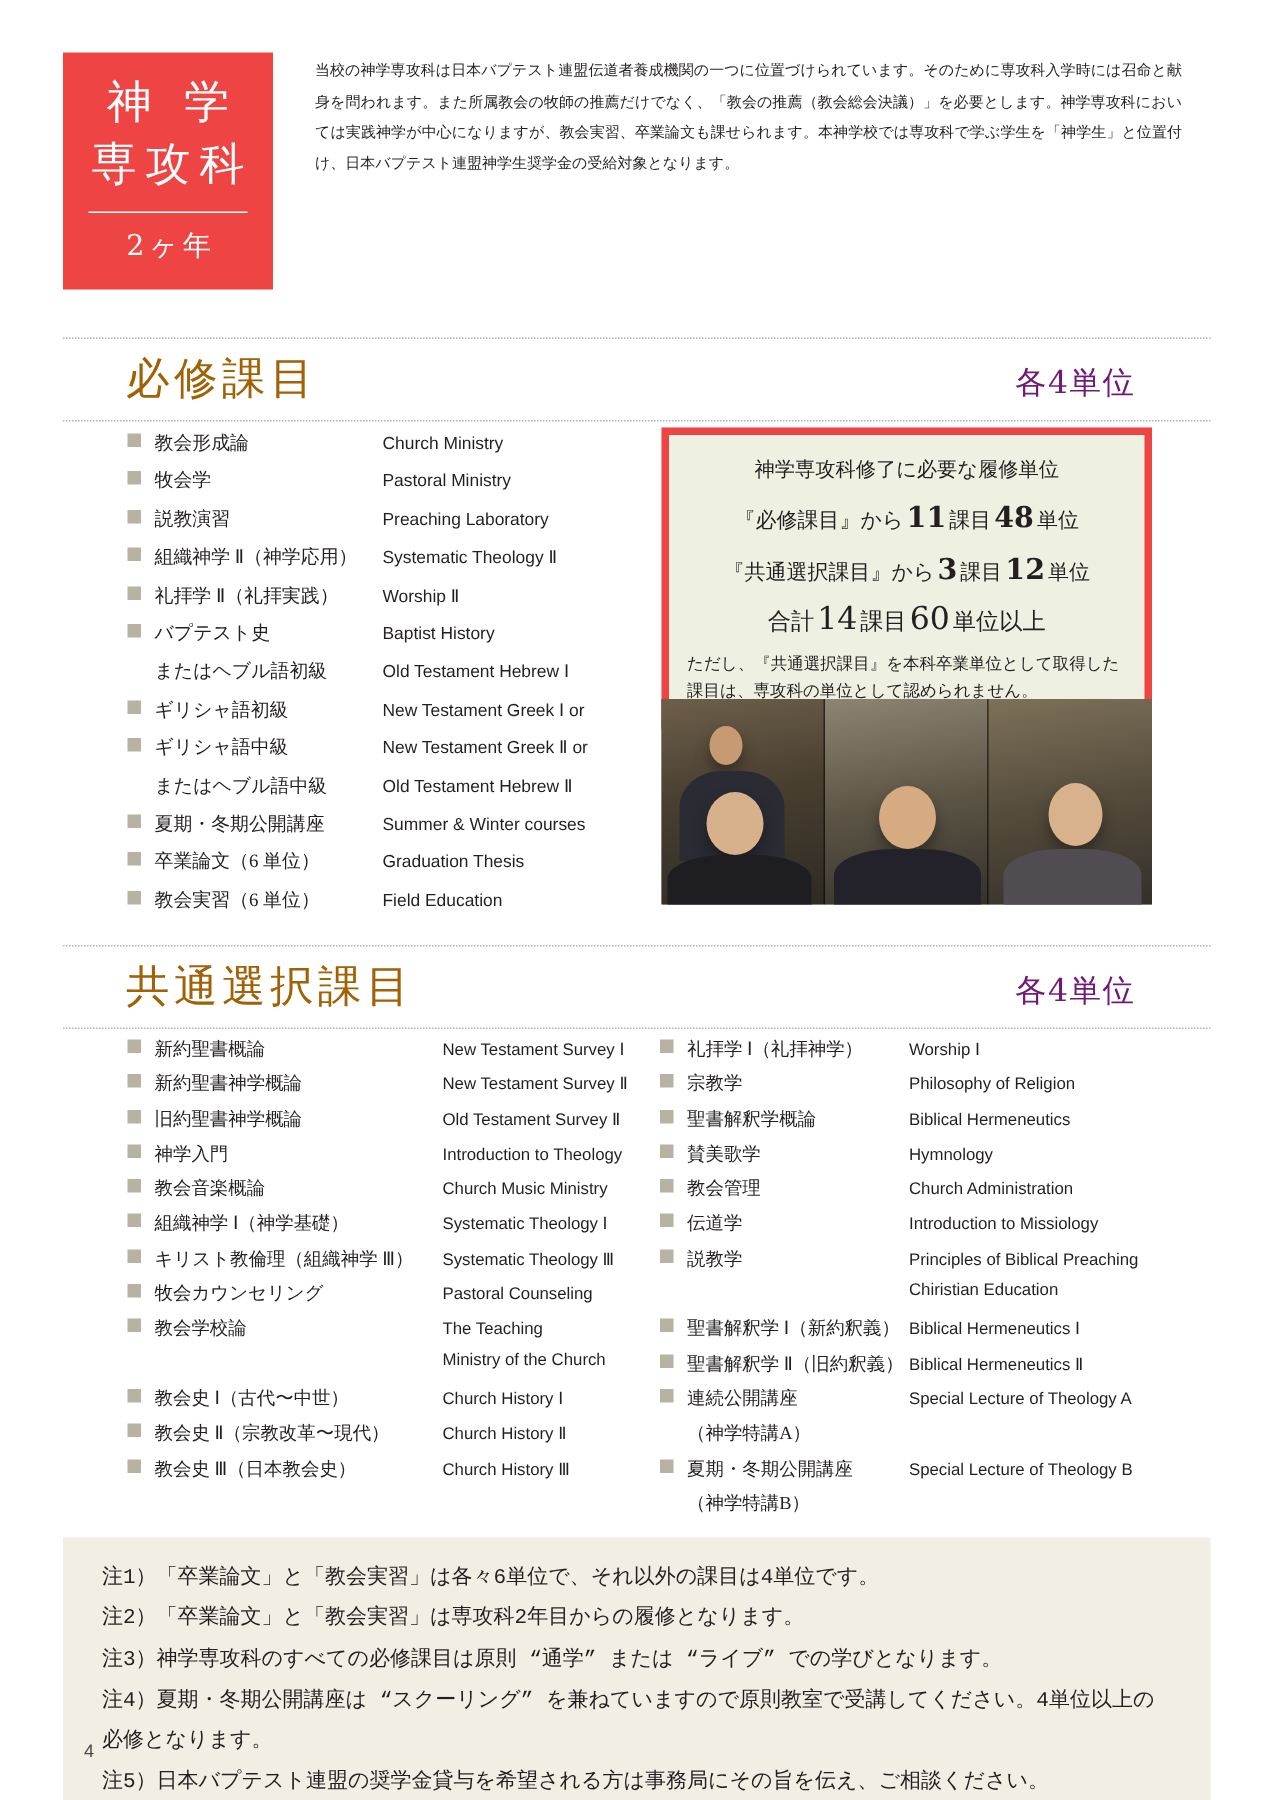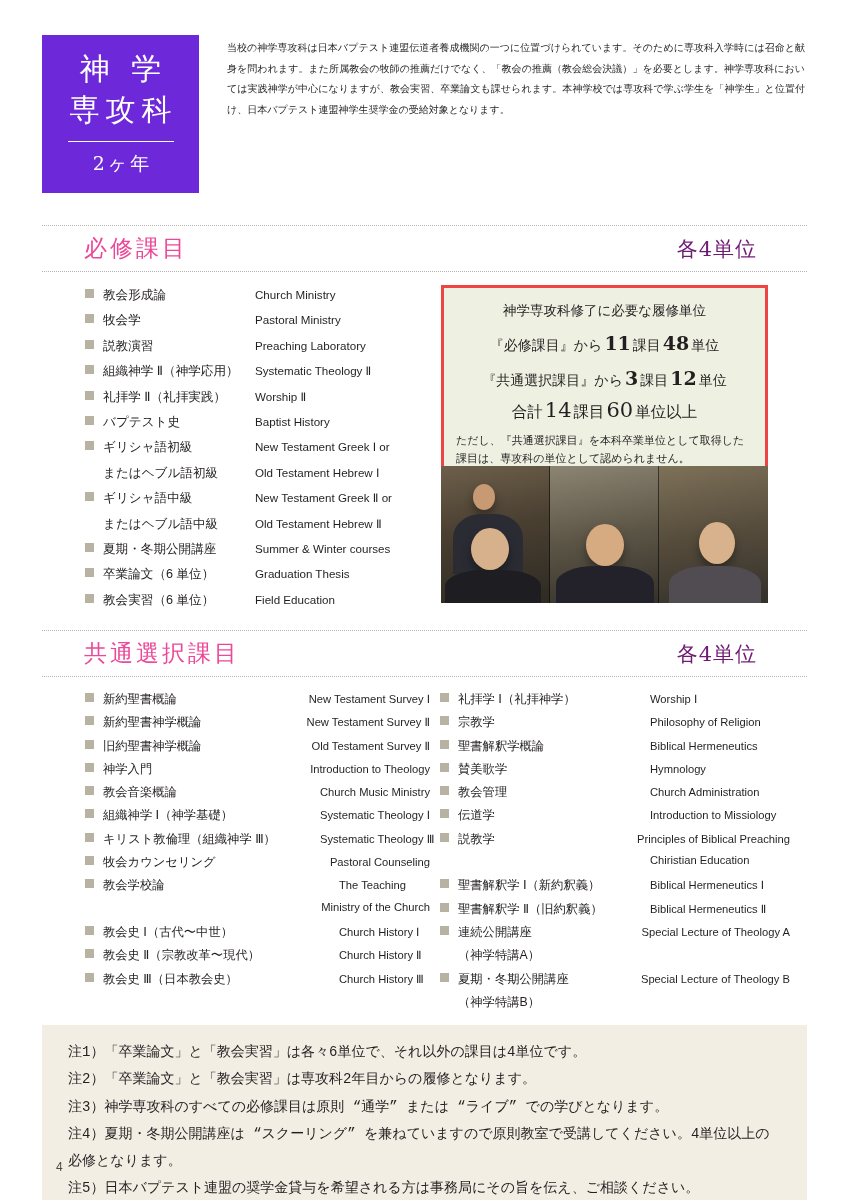--- a/index.html
+++ b/index.html
@@ -26,22 +26,22 @@
   
   .header {
     position: absolute;
     top: 35px;
     left: 42px;
     width: 765px;
     display: flex;
     align-items: flex-start;
   }
   .title-block {
-    width: 157px;
-    background: #6d28d9;
+    width: 140px;
+    background: #ef4444;
     color: #ffffff;
     text-align: center;
     padding: 14px 0 16px 0;
     box-sizing: border-box;
   }
   .title-line1, .title-line2 {
     font-family: "DejaVu Serif", serif;
     font-size: 30px;
     letter-spacing: 6px;
     line-height: 1.35;
@@ -79,23 +79,23 @@
     border-top: 1px dotted #b3b3b3;
     border-bottom: 1px dotted #b3b3b3;
     display: flex;
     align-items: baseline;
     justify-content: space-between;
     padding: 7px 0 7px 0;
     box-sizing: border-box;
   }
   .section-head .h-title {
     font-family: "DejaVu Serif", serif;
-    font-size: 23px;
+    font-size: 29px;
     letter-spacing: 3px;
-    color: #ec4899;
+    color: #a16207;
     padding-left: 42px;
   }
   .section-head .h-credits {
     font-family: "DejaVu Serif", serif;
     font-size: 21px;
     letter-spacing: 1px;
     color: #701a75;
     padding-right: 50px;
   }
 
@@ -112,21 +112,21 @@
     display: inline-block;
     margin-right: 9px;
     flex: 0 0 auto;
     position: relative;
     top: -1px;
   }
   .bullet.blank {
     background: transparent;
   }
   .jp {
-    font-family: Liberation Sans, sans-serif;
+    font-family: Liberation Serif, serif;
     font-size: 12.6px;
     color: #231f20;
     white-space: nowrap;
   }
   .en {
     font-family: "Liberation Sans", sans-serif;
     font-size: 11.6px;
     color: #231f20;
     white-space: nowrap;
   }
@@ -141,21 +141,21 @@
   #required-list .course-row { height: 23.4px; }
   #required-list .jp { width: 152px; display: inline-block; }
 
   
   .credit-box {
     position: absolute;
     left: 441px;
     top: 285px;
     width: 327px;
     background: #eef0e2;
-    border: 3px solid #ef4444;
+    border: 5px solid #ef4444;
     box-sizing: border-box;
     padding: 14px 10px 12px 10px;
     text-align: center;
   }
   .credit-box .cb-title {
     font-family: "DejaVu Serif", serif;
     font-size: 13.5px;
     color: #231f20;
     margin-bottom: 9px;
   }
@@ -264,21 +264,21 @@
   #elective-right {
     position: absolute;
     left: 440px;
     top: 691px;
     width: 350px;
   }
   #elective-left .course-row, #elective-right .course-row { height: 21.3px; }
   #elective-left .jp { width: 192px; display: inline-block; }
   #elective-right .jp { width: 148px; display: inline-block; }
   #elective-left .jp, #elective-right .jp { font-size: 12.3px; }
-  #elective-left .en, #elective-right .en { font-size: 11.2px; margin-left: 44px; }
+  #elective-left .en, #elective-right .en { font-size: 11.2px; }
 
   
   .notes {
     position: absolute;
     left: 42px;
     top: 1025px;
     width: 765px;
     background: #f2eee4;
     box-sizing: border-box;
     padding: 14px 26px 14px 26px;
@@ -344,28 +344,28 @@
         <span class="bullet"></span>
         <span class="jp">礼拝学 Ⅱ（礼拝実践）</span>
         <span class="en">Worship Ⅱ</span>
       </div>
       <div class="course-row">
         <span class="bullet"></span>
         <span class="jp">バプテスト史</span>
         <span class="en">Baptist History</span>
       </div>
       <div class="course-row">
-        <span class="bullet"></span>
-        <span class="jp">ギリシャ語初級</span>
-        <span class="en">New Testament Greek Ⅰ or</span>
-      </div>
-      <div class="course-row">
         <span class="bullet blank"></span>
         <span class="jp">またはヘブル語初級</span>
         <span class="en">Old Testament Hebrew Ⅰ</span>
+      </div>
+      <div class="course-row">
+        <span class="bullet"></span>
+        <span class="jp">ギリシャ語初級</span>
+        <span class="en">New Testament Greek Ⅰ or</span>
       </div>
       <div class="course-row">
         <span class="bullet"></span>
         <span class="jp">ギリシャ語中級</span>
         <span class="en">New Testament Greek Ⅱ or</span>
       </div>
       <div class="course-row">
         <span class="bullet blank"></span>
         <span class="jp">またはヘブル語中級</span>
         <span class="en">Old Testament Hebrew Ⅱ</span>

